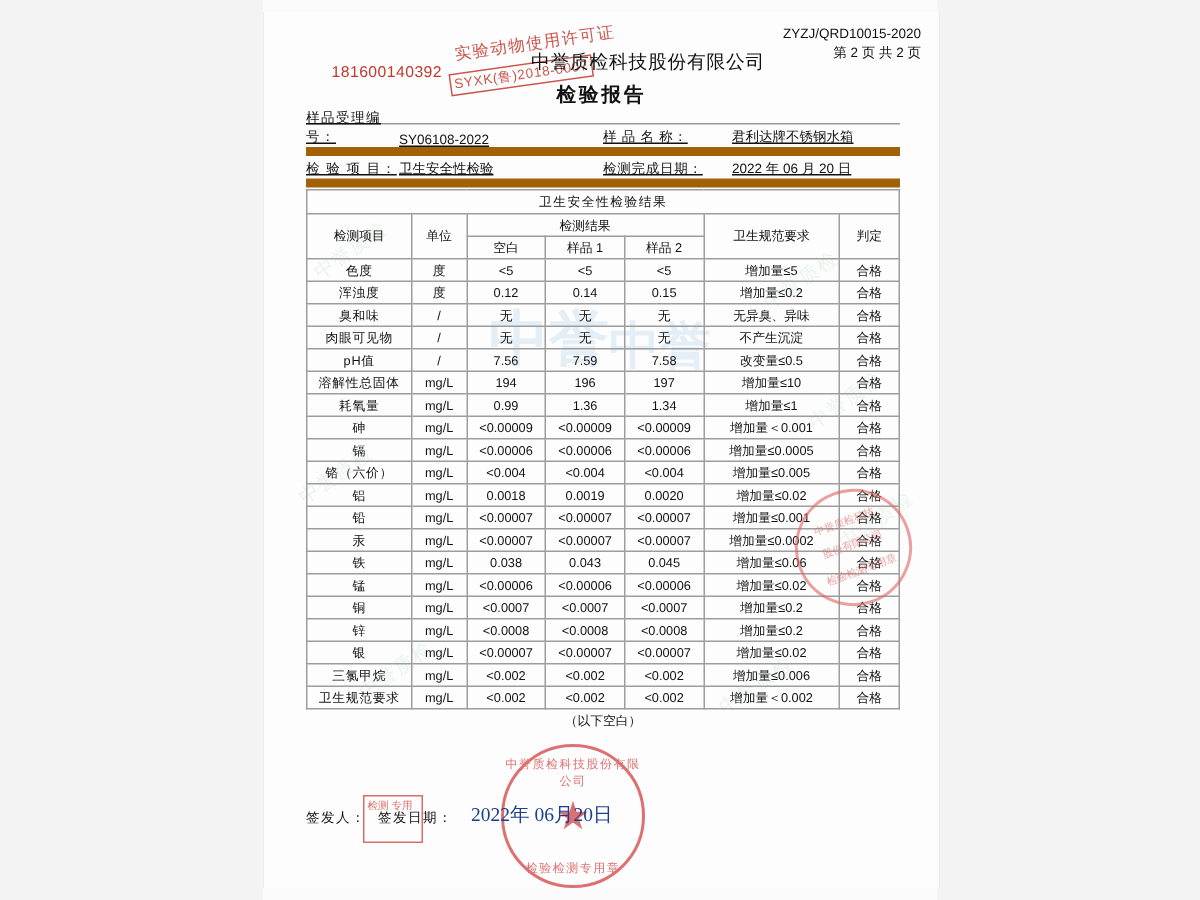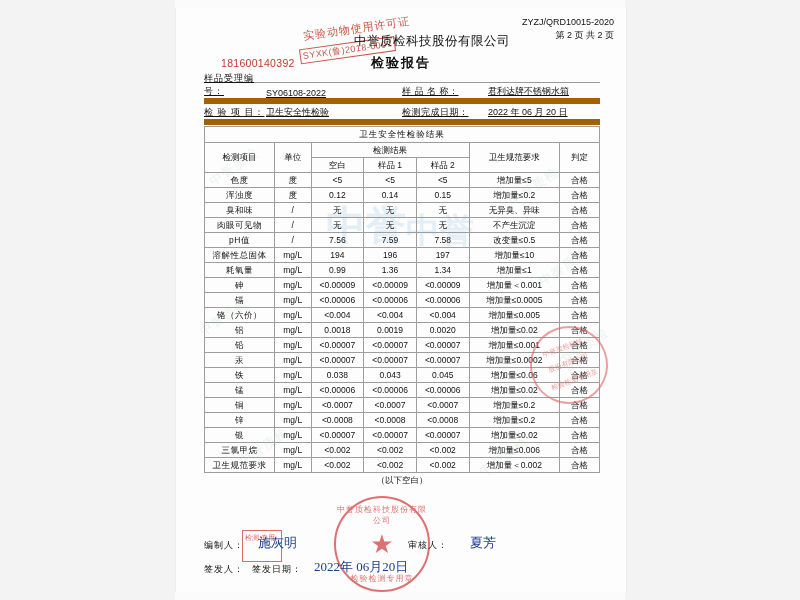--- a/index.html
+++ b/index.html
@@ -7,21 +7,21 @@
   .page{position:relative;width:800px;height:600px;background:#fbfbfb;}
   .sheet{position:absolute;left:175px;top:8px;width:450px;height:584px;background:#fdfdfd;border-left:1px solid #ececec;border-right:1px solid #ececec;}
   
   .gutter-l{position:absolute;left:0;top:0;width:175px;height:600px;background:#f3f3f3;}
   .gutter-r{position:absolute;right:0;top:0;width:175px;height:600px;background:#f3f3f3;}
 
   
   .hdr{position:absolute;left:0;top:0;width:450px;height:70px;}
   .cma{position:absolute;left:52px;top:16px;width:68px;height:30px;border:2px solid #c0392b;border-radius:4px;display:flex;align-items:center;justify-content:center;}
   .cma span{color:#c0392b;font-weight:bold;font-size:17px;letter-spacing:1px;font-family:"Liberation Serif",serif;}
-  .cma-no{position:absolute;left:45px;top:49px;font-size:10.5px;color:#c0392b;letter-spacing:0.3px;text-align:right;}
+  .cma-no{position:absolute;left:45px;top:34px;font-size:10.5px;color:#c0392b;letter-spacing:0.3px;text-align:right;}
   .stamp-red{position:absolute;left:120px;top:10px;width:140px;height:40px;color:#c0392b;font-size:11px;transform:rotate(-8deg);opacity:.85;}
   .stamp-red .l1{position:absolute;left:8px;top:2px;letter-spacing:1px;}
   .stamp-red .l2{position:absolute;left:2px;top:22px;letter-spacing:0.5px;font-size:9px;border:1px solid #c0392b;padding:0 2px;}
   .company{position:absolute;left:178px;top:25px;font-size:12.5px;color:#111;letter-spacing:0.5px;}
   .rpt-title{position:absolute;left:0;top:46px;width:450px;text-align:center;font-size:13px;font-weight:bold;color:#111;letter-spacing:2px;}
   .docno{position:absolute;right:12px;top:8px;text-align:right;font-size:9px;color:#111;line-height:13px;}
 
   
   .info{position:absolute;left:28px;top:74px;width:396px;font-size:9px;color:#111;}
   .info .row{display:flex;height:15px;align-items:flex-end;border-bottom:6px solid #a16207;text-decoration:underline;}
@@ -322,26 +322,20 @@
     <div class="seal seal-main">
       <div class="arc">中誉质检科技股份有限公司</div>
       <div class="star">★</div>
       <div class="bot">检验检测专用章</div>
     </div>
     <div class="seal-sq">检测
 专用</div>
 
     <div class="sig">
       <div class="line">
-        <div class="lbl">编制人：</div>
-        <div class="val">施灰明</div>
-        <div class="lbl2">审核人：</div>
-        <div class="val2">夏芳</div>
-      </div>
-      <div class="line">
         <div class="lbl">签发人：</div>
         <div class="lbl2">签发日期：</div>
         <div class="val2">2022年 06月20日</div>
       </div>
     </div>
 
   </div>
 </div>
 
 </body></html>

